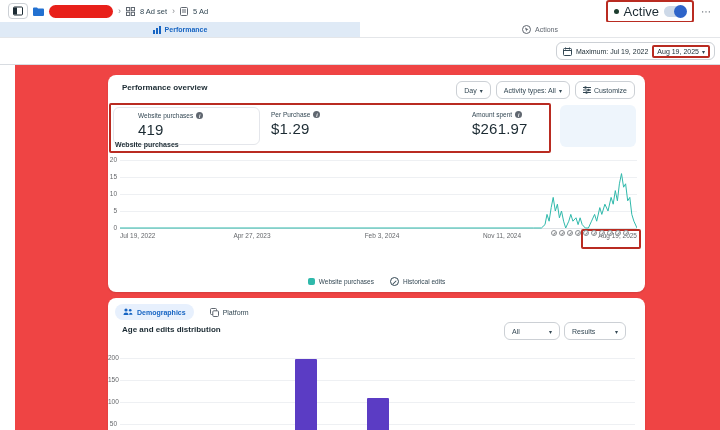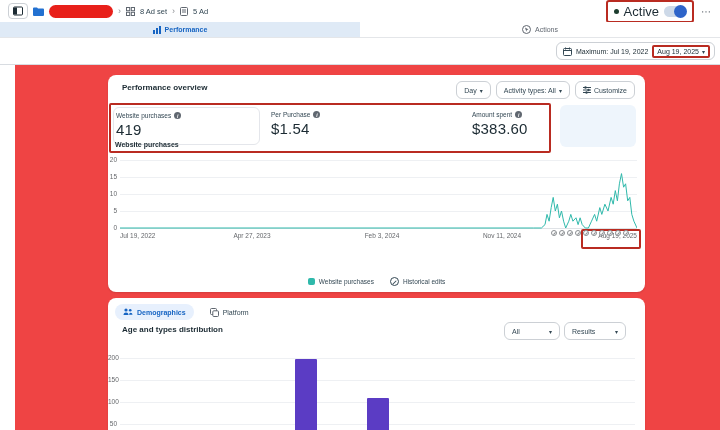--- a/index.html
+++ b/index.html
@@ -51,21 +51,21 @@
   .card-title { position:absolute; left:14px; top:8px; font-size:8px; font-weight:600; color:#1c2b33; }
   .controls { position:absolute; right:10px; top:6px; display:flex; gap:5px; }
   .btn { display:inline-flex; align-items:center; gap:3px; height:18px; padding:0 7px;
          border:1px solid #ccd0d5; border-radius:6px; background:#fff; font-size:7px; color:#344854; cursor:pointer; }
 
   
   .metrics-anno { position:absolute; left:1px; top:28px; width:442px; height:50px; border-radius:2px; pointer-events:none; z-index:5; }
   .metric { position:absolute; top:32px; }
   .metric .mlabel { display:flex; align-items:center; gap:3px; font-size:6.5px; color:#344854; }
   .metric .mvalue { font-size:15px; color:#1c2b33; margin-top:2px; letter-spacing:.2px; }
-  .metric.first { left:5px; width:147px; height:38px; border:1px solid #e4e6eb; border-radius:6px; padding:4px 2px; }
+  .metric.first { left:5px; width:147px; height:38px; border:1px solid #e4e6eb; border-radius:6px; padding:4px 24px; }
   .metric.m2 { left:163px; padding:4px 0; }
   .metric.m3 { left:364px; padding:4px 0; }
   .empty-slot { position:absolute; left:452px; top:30px; width:76px; height:42px; background:#eef5fc; border-radius:6px; }
   .info { display:inline-flex; align-items:center; justify-content:center; width:7px; height:7px;
           border-radius:50%; background:#606770; color:#fff; font-size:5px; font-style:italic; font-weight:bold; }
   .chart-subtitle { position:absolute; left:7px; top:66px; font-size:7px; font-weight:700; color:#1c2b33; }
 
   
   .gridline { position:absolute; left:12px; width:517px; height:1px; background:#eef0f3; }
   .ylab { position:absolute; left:0; width:9px; text-align:right; font-size:6.5px; color:#65676b; }
@@ -204,28 +204,28 @@
             <span>Website purchases</span>
             <span class="info">i</span>
           </div>
         <div class="mvalue">419</div>
       </div>
       <div class="metric m2">
         <div class="mlabel">
             <span>Per Purchase</span>
             <span class="info">i</span>
           </div>
-        <div class="mvalue">$1.54</div>
+        <div class="mvalue">$1.29</div>
       </div>
       <div class="metric m3">
         <div class="mlabel">
             <span>Amount spent</span>
             <span class="info">i</span>
           </div>
-        <div class="mvalue">$383.60</div>
+        <div class="mvalue">$261.97</div>
       </div>
       <div class="empty-slot"></div>
 
       <div class="chart-subtitle">Website purchases</div>
 
       <div class="gridline" style="top:85px"></div>
       <div class="gridline" style="top:102px"></div>
       <div class="gridline" style="top:119px"></div>
       <div class="gridline" style="top:136px"></div>
       <div class="gridline" style="top:153px; background:#dfe2e6"></div>
@@ -280,21 +280,21 @@
           <span>Demographics</span>
         </span>
         <span class="pill">
           <svg width="9" height="9" viewBox="0 0 9 9">
               <rect x="0.5" y="0.5" width="6" height="6" rx="1" fill="none" stroke="#606770"></rect>
               <rect x="2.8" y="2.8" width="5.7" height="5.7" rx="1" fill="#fff" stroke="#606770"></rect>
             </svg>
           <span>Platform</span>
         </span>
       </div>
-      <h2 class="card2-title">Age and types distribution</h2>
+      <h2 class="card2-title">Age and edits distribution</h2>
       <button class="btn dd dd-all">
         <span>All</span>
         <span class="chev">▾</span>
       </button>
       <button class="btn dd dd-results">
         <span>Results</span>
         <span class="chev">▾</span>
       </button>
 
       <div class="gridline" style="top:60px; width:515px"></div>

